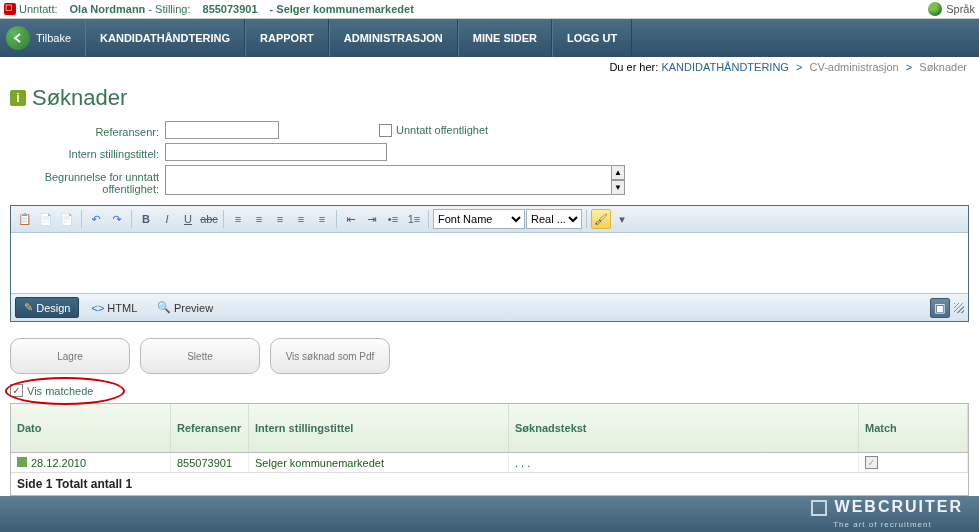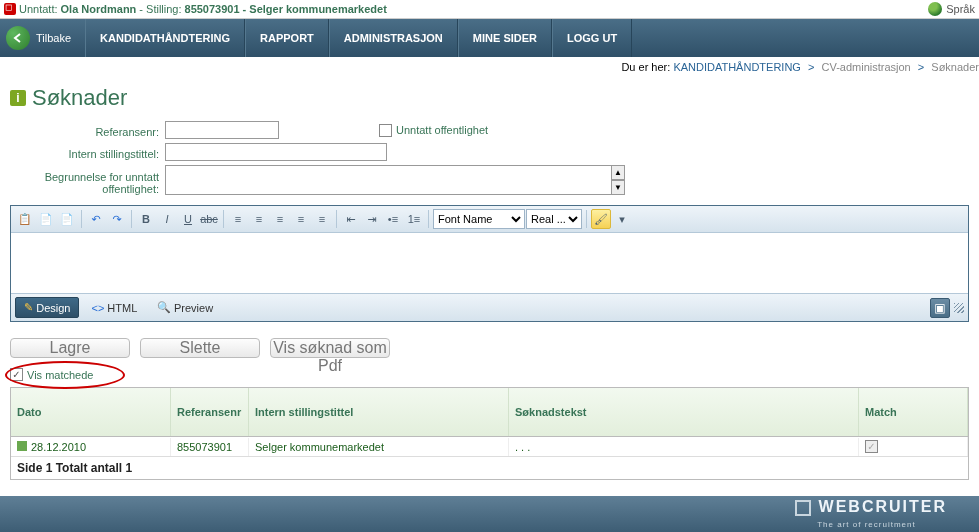--- a/index.html
+++ b/index.html
@@ -1,26 +1,26 @@
 <!DOCTYPE html>
 <html><head>
 <meta charset="utf-8">
 <style>
 * { box-sizing: border-box; margin: 0; padding: 0; }
 body { font-family: Arial, sans-serif; font-size: 12px; background: #fff; width: 979px; height: 532px; overflow: hidden; }
 .top-bar { display: flex; justify-content: space-between; align-items: center; padding: 2px 4px; border-bottom: 1px solid #ccc; background: #fff; }
 .user-info { color: #387456; font-size: 11px; display: flex; align-items: center; gap: 3px; }
-.user-info b { color: #387456; }
+.user-info b { color: #387456; margin-left: 9px; }
 .lang { display: flex; align-items: center; gap: 4px; color: #555; font-size: 11px; }
 .lang-icon { width: 14px; height: 14px; border-radius: 50%; background: radial-gradient(circle at 35% 30%, #7fbf4f 30%, #2e7d2e 70%); display:inline-block; }
 .nav-bar { background: linear-gradient(#4a6e87, #2f5068); display: flex; align-items: center; height: 38px; padding-left: 6px; }
 .back-btn { width: 24px; height: 24px; border-radius: 50%; background: radial-gradient(circle at 30% 30%, #5fb85f, #2e7d2e); display: flex; align-items: center; justify-content: center; color: #fff; font-size: 14px; }
 .back-lbl { color: #fff; font-size: 11px; margin: 0 14px 0 6px; }
 .nav-item { color: #fff; font-weight: bold; font-size: 11px; padding: 0 14px; height: 38px; display: flex; align-items: center; border-right: 1px solid #27455a; border-left: 1px solid #55788f; cursor: pointer; }
-.breadcrumb { text-align: right; font-size: 11px; padding: 4px 0; background: #fff; }
+.breadcrumb { text-align: right; font-size: 11px; padding: 4px 12px; background: #fff; }
 .bc-link { color: #2a6496; }
 .bc-gt { color: #2a6496; margin: 0 4px; }
 .content { padding: 8px 10px; }
 .title-row { display: flex; align-items: center; gap: 6px; margin-bottom: 10px; }
 .info-icon { width: 16px; height: 16px; background: #7da722; color: #fff; display: inline-flex; align-items: center; justify-content: center; font-weight: bold; border-radius: 2px; font-size: 12px; }
 h1 { color: #387456; font-size: 22px; font-weight: normal; }
 .form-row { display: flex; align-items: center; margin-bottom: 4px; font-size: 11px; color: #387456; }
 .form-lbl { width: 155px; text-align: right; padding-right: 6px; padding-top: 3px; }
 input[type="text"] { border: 1px solid #999; height: 18px; font-size: 11px; padding: 1px 3px; }
 .ref-input { width: 114px; }
@@ -37,36 +37,36 @@
 .tb-select { font-size: 11px; border: 1px solid #9eb4c7; height: 20px; background: #fff; }
 .font-sel { width: 92px; }
 .size-sel { width: 56px; }
 .editor-canvas { height: 60px; background: #fff; }
 .editor-footer { background: linear-gradient(#eef4f9, #d6e3ed); border-top: 1px solid #b4c8d8; display: flex; align-items: center; padding: 3px 4px; position: relative; }
 .tab { display: flex; align-items: center; gap: 3px; padding: 3px 8px; font-size: 11px; color: #333; cursor: pointer; border-radius: 2px; margin-right:4px; }
 .tab.active { background: linear-gradient(#3f6a88, #2f5068); color: #fff; border: 1px solid #27455a; }
 .spacer { flex: 1; }
 .editor-footer .resize { width: 10px; height: 10px; background: repeating-linear-gradient(135deg, #7b94a8 0 1px, transparent 1px 3px); margin-left: 4px; }
 .row-btns { display: flex; gap: 10px; margin: 16px 0 10px; }
-.row-btns button { width: 120px; height: 20px; border: 1px solid #bbb; background: linear-gradient(#fdfdfd,#e9e9e9); color: #777; border-radius: 4px; font-size: 16px; }
+.row-btns button { width: 120px; height: 36px; border: 1px solid #bbb; background: linear-gradient(#fdfdfd,#e9e9e9); color: #777; border-radius: 10px; font-size: 10px; }
 .vis-row { display: flex; align-items: center; gap: 4px; color:#387456; font-size:11px; margin-bottom:6px; position:relative; }
 .vis-row .ellipse { position:absolute; left:-5px; top:-7px; width:120px; height:28px; border:2px solid #cc0000; border-radius:50%; pointer-events:none; }
 .grid { border: 1px solid #bbb; }
 .grid-head { display: flex; background: linear-gradient(#f2f9ef,#e3efdc); color:#387456; font-size:11px; font-weight:bold; border-bottom:1px solid #bbb; }
 .col { padding: 18px 6px; border-right: 1px solid #d3e2cc; }
 .c-dato { width: 160px; }
 .c-ref { width: 78px; }
 .c-tit { width: 260px; }
 .c-sok { width: 350px; }
 .c-mat { flex: 1; }
 .grid-row { display: flex; font-size: 11px; color: #1a5c1a; border-bottom: 1px solid #ddd; align-items: center; }
 .grid-row .col { border-right: 1px solid #eee; padding: 3px 6px; }
 .row-icon { width:10px; height:10px; background:#6aa84f; display:inline-block; margin-right:4px; }
 .grid-foot { padding: 4px 6px; font-size: 12px; color:#222; }
-.footer-bar { position: absolute; bottom: 0; left: 0; right: 0; height: 36px; background: linear-gradient(#5f7f96, #3d5d74); display:flex; align-items:center; justify-content:flex-end; padding-right:32px; }
+.footer-bar { position: absolute; bottom: 0; left: 0; right: 0; height: 36px; background: linear-gradient(#5f7f96, #3d5d74); display:flex; align-items:center; justify-content:flex-end; padding-right:16px; }
 .logo { color: #c9d6df; font-family: Arial; }
 .logo .big { font-size: 16px; font-weight: bold; letter-spacing: 2px; color:#eef4f9; }
 .logo .sm { font-size: 8px; letter-spacing: 1px; color:#c9d6df; }
 .logo-sq { width:16px; height:16px; border:2px solid #c9d6df; display:inline-block; vertical-align:middle; margin-right:4px; transform: rotate(0deg); }
 .chk { width:13px; height:13px; border:1px solid #888; background:#fff; display:inline-flex; align-items:center; justify-content:center; font-size:10px; color:#555; }
 .chk.checked::after { content:"✓"; }
 .chk.disabled { background:#eee; color:#aaa; }
 svg { display: block; }
 .red-sq { width:12px; height:12px; background:#c00; display:inline-block; border-radius:2px; position:relative; }
 .red-sq::after{ content:"◻"; color:#fff; font-size:9px; position:absolute; top:-1px; left:1px; }

